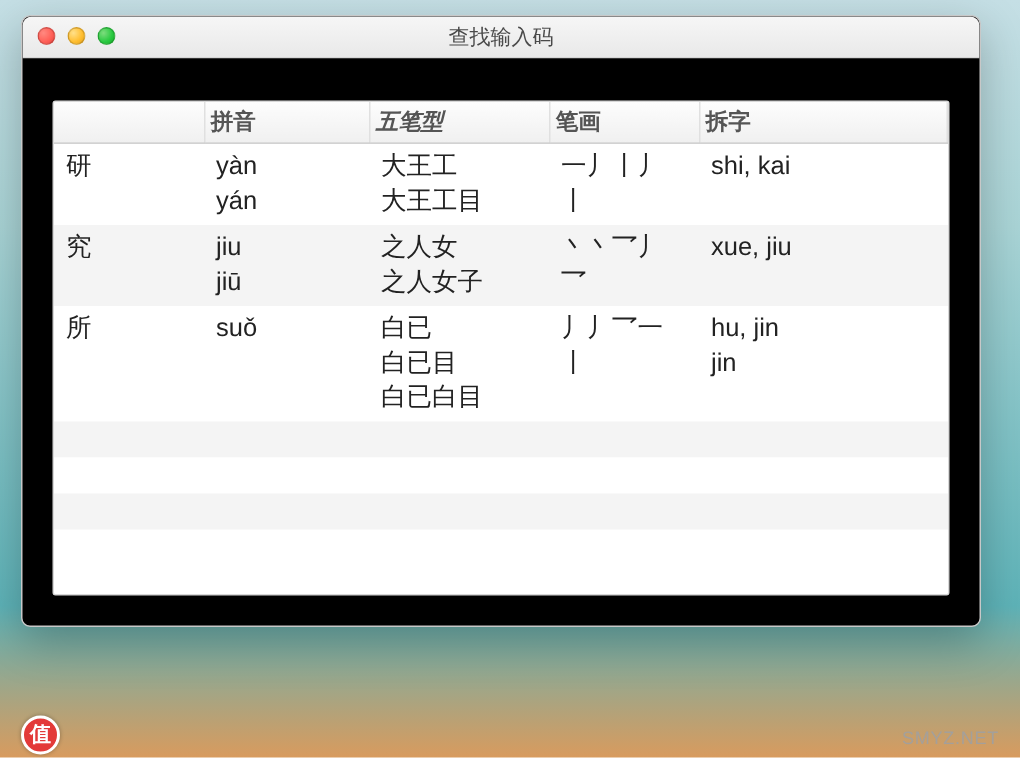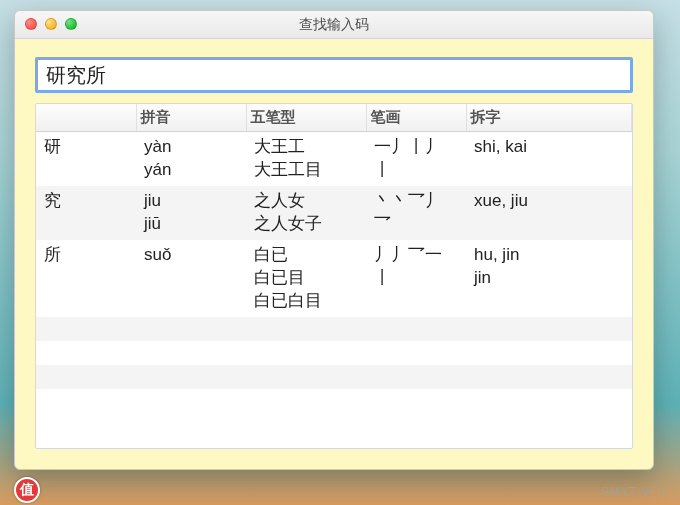--- a/index.html
+++ b/index.html
@@ -10,22 +10,22 @@
     font-family: -apple-system, "Helvetica Neue", Arial, sans-serif;
     background: linear-gradient(180deg, #c5dfe5 0%, #a9d4d6 30%, #5eb3b8 80%, #d89b5e 100%);
     position: relative;
     overflow: hidden;
   }
   .window {
     position: absolute;
     left: 14px;
     top: 10px;
     width: 640px;
-    height: 460px;
-    background: #fef9c3;
+    height: 408px;
+    background: #000000;
     border: 1px solid #c8c8c8;
     border-radius: 6px;
     box-shadow: 0 10px 30px rgba(0,0,0,0.25);
     display: flex;
     flex-direction: column;
   }
   .titlebar {
     height: 28px;
     background: linear-gradient(#f6f6f6,#e9e9e9);
     border-bottom: 1px solid #d6d6d6;
@@ -95,21 +95,21 @@
     font-weight: 600;
     text-align: left;
     padding: 4px 4px;
     border-bottom: 1px solid #d2d2d2;
     border-right: 1px solid #e0e0e0;
     font-size: 15px;
     height: 26px;
   }
   th:first-child { width: 100px; }
   th:nth-child(2) { width: 110px; }
-  th:nth-child(3) { width: 120px; }
+  th:nth-child(3) { width: 120px; font-style: italic; }
   th:nth-child(4) { width: 100px; font-family: Liberation Mono, monospace; }
   td {
     vertical-align: top;
     padding: 4px 8px;
     border: none;
   }
   tbody tr:nth-child(even) td { background: #f4f4f4; }
   tbody tr:nth-child(odd) td { background: #ffffff; }
   .cell-lines { line-height: 1.35;}
   .filler { height: 24px; }
@@ -147,23 +147,20 @@
   <div class="titlebar">
     <div class="traffic">
       <div class="light red"></div>
       <div class="light yellow"></div>
       <div class="light green"></div>
     </div>
     <div class="title">查找输入码</div>
   </div>
 
   <div class="content">
-    <div class="search">
-      <input type="text" value="研究所" style="">
-    </div>
 
     <div class="table-wrap">
       <table>
         <thead>
           <tr>
             <th></th>
             <th>拼音</th>
             <th>五笔型</th>
             <th>笔画</th>
             <th>拆字</th>

